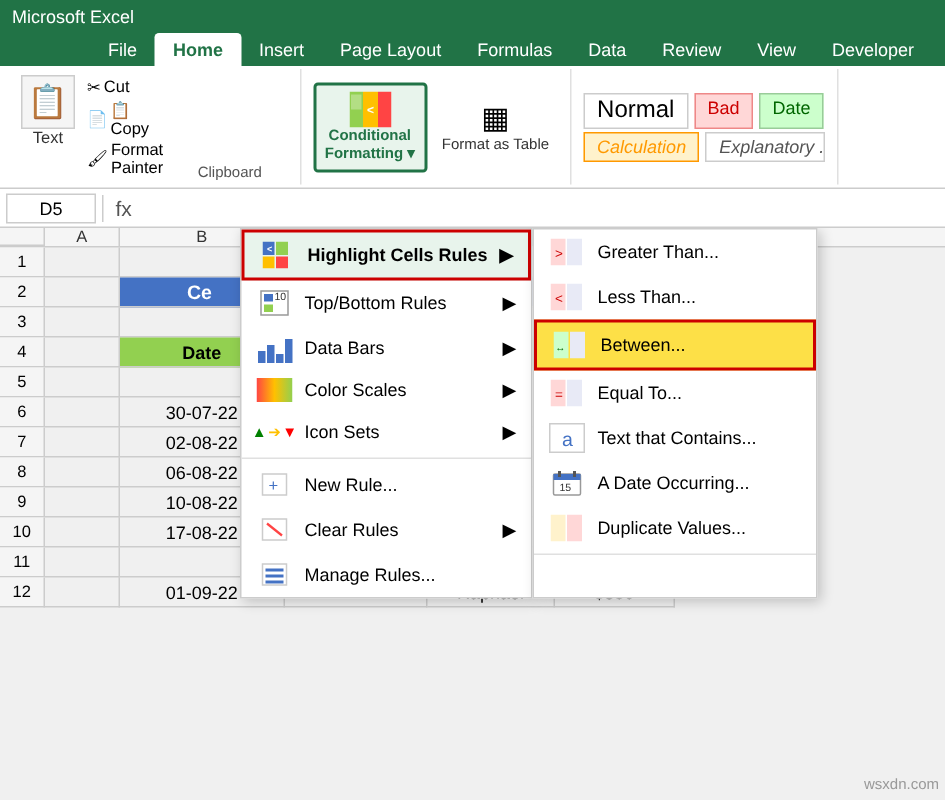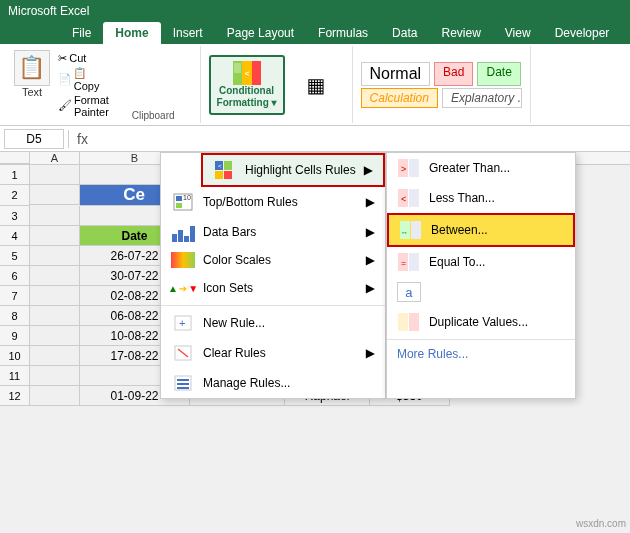--- a/index.html
+++ b/index.html
@@ -77,20 +77,22 @@
             <rect x="19" y="0" width="9" height="24" fill="#ff4444"></rect>
             <rect x="1" y="2" width="7" height="10" fill="white" opacity="0.3"></rect>
             <text x="14" y="15" text-anchor="middle" font-size="8" fill="white" font-weight="bold">&lt;</text>
           </svg>
         </div>
         <span style="font-size:10px; color:#217346; font-weight:bold; text-align:center; line-height:1.2;">Conditional<br>Formatting ▾</span>
       </div>
 
       <div style="display:flex; flex-direction:column; align-items:center; cursor:pointer; padding:4px 6px; min-width:55px;">
         <div style="font-size:20px;">▦</div>
+        <span style="font-size:10px; color:#333; text-align:center; line-height:1.2;">Format as
+Table</span>
       </div>
     </div>
 
     <div style="display:flex; flex-direction:column; gap:2px; padding:2px 8px; border-right:1px solid #e0e0e0; justify-content:center;">
       <div style="display:flex; gap:4px;">
         <div style="border:1px solid #ccc; padding:2px 8px; font-size:16px; background:white; cursor:pointer;">Normal</div>
         <div style="border:1px solid #e88; padding:2px 8px; font-size:12px; background:#ffd7d7; color:#c00; cursor:pointer;">Bad</div>
         <div style="border:1px solid #9c9; padding:2px 8px; font-size:12px; background:#ccffcc; color:#060; cursor:pointer;">Date</div>
       </div>
       <div style="display:flex; gap:4px;border-radius:13px;">
@@ -126,21 +128,21 @@
         <div style="width:50px; border-right:1px solid #ccc; border-bottom:1px solid #ccc; height:20px;"></div>
         <div style="width:110px; border-right:1px solid #ccc; border-bottom:1px solid #ccc;"></div>
         <div style="width:95px; border-right:1px solid #ccc; border-bottom:1px solid #ccc;"></div>
         <div style="width:85px; border-right:1px solid #ccc; border-bottom:1px solid #ccc;"></div>
         <div style="width:80px; border-right:1px solid #ccc; border-bottom:1px solid #ccc;"></div>
       </div>
 
       <div style="display:flex;">
         <div style="width:30px; border-right:1px solid #ccc; border-bottom:1px solid #ccc; background:#f5f5f5; display:flex; align-items:center; justify-content:center; font-size:11px;">2</div>
         <div style="width:50px; border-right:1px solid #ccc; border-bottom:1px solid #ccc; height:20px;"></div>
-        <div style="width:110px; border-right:2px solid #22c55e; border-bottom:1px solid #ccc; background:#4472c4; color:white; font-weight:bold; text-align:center; font-size:17px; display:flex; align-items:center; justify-content:center; padding:0 5px;">Ce</div>
+        <div style="width:110px; border-right:4px solid #22c55e; border-bottom:1px solid #ccc; background:#4472c4; color:white; font-weight:bold; text-align:center; font-size:13px; display:flex; align-items:center; justify-content:center; padding:0 5px;">Ce</div>
         <div style="width:95px; border-right:1px solid #ccc; border-bottom:1px solid #ccc; background:#4472c4;"></div>
         <div style="width:85px; border-right:1px solid #ccc; border-bottom:1px solid #ccc; background:#4472c4;"></div>
         <div style="width:80px; border-right:1px solid #ccc; border-bottom:1px solid #ccc; background:#4472c4;"></div>
       </div>
 
       <div style="display:flex;">
         <div style="width:30px; border-right:1px solid #ccc; border-bottom:1px solid #ccc; background:#f5f5f5; display:flex; align-items:center; justify-content:center; font-size:11px;">3</div>
         <div style="width:50px; border-right:1px solid #ccc; border-bottom:1px solid #ccc; height:20px;"></div>
         <div style="width:110px; border-right:1px solid #ccc; border-bottom:1px solid #ccc;"></div>
         <div style="width:95px; border-right:1px solid #ccc; border-bottom:1px solid #ccc;"></div>
@@ -153,21 +155,20 @@
         <div style="width:50px; border-right:1px solid #ccc; border-bottom:1px solid #ccc; height:20px;"></div>
         <div style="width:110px; border-right:1px solid #ccc; border-bottom:1px solid #ccc; background:#92d050; font-weight:bold; display:flex; align-items:center; justify-content:center; font-size:12px;">Date</div>
         <div style="width:95px; border-right:1px solid #ccc; border-bottom:1px solid #ccc; background:#92d050;"></div>
         <div style="width:85px; border-right:1px solid #ccc; border-bottom:1px solid #ccc; background:#92d050;"></div>
         <div style="width:80px; border-right:1px solid #ccc; border-bottom:1px solid #ccc; background:#92d050;"></div>
       </div>
 
       <div style="display:flex;">
         <div style="width:30px; border-right:1px solid #ccc; border-bottom:1px solid #ccc; background:#f5f5f5; display:flex; align-items:center; justify-content:center; font-size:11px;">5</div>
         <div style="width:50px; border-right:1px solid #ccc; border-bottom:1px solid #ccc; height:20px;"></div>
-        <div style="width:110px; border-right:1px solid #ccc; border-bottom:1px solid #ccc; display:flex; align-items:center; justify-content:center; font-size:12px;">26-07-22</div>
         <div style="width:95px; border-right:1px solid #ccc; border-bottom:1px solid #ccc;"></div>
         <div style="width:85px; border-right:1px solid #ccc; border-bottom:1px solid #ccc; border:2px solid #217346;"></div>
         <div style="width:80px; border-right:1px solid #ccc; border-bottom:1px solid #ccc;"></div>
       </div>
 
       <div style="display:flex;">
         <div style="width:30px; border-right:1px solid #ccc; border-bottom:1px solid #ccc; background:#f5f5f5; display:flex; align-items:center; justify-content:center; font-size:11px;">6</div>
         <div style="width:50px; border-right:1px solid #ccc; border-bottom:1px solid #ccc; height:20px;"></div>
         <div style="width:110px; border-right:1px solid #ccc; border-bottom:1px solid #ccc; display:flex; align-items:center; justify-content:center; font-size:12px;">30-07-22</div>
         <div style="width:95px; border-right:1px solid #ccc; border-bottom:1px solid #ccc;"></div>
@@ -227,21 +228,21 @@
         <div style="width:85px; border-right:1px solid #ccc; border-bottom:1px solid #ccc; display:flex; align-items:center; justify-content:center; font-size:12px;">Raphael</div>
         <div style="width:80px; border-right:1px solid #ccc; border-bottom:1px solid #ccc; display:flex; align-items:center; justify-content:center; font-size:12px; font-weight:bold;">$350</div>
       </div>
 
     </div>
 
     <div style="position:absolute; top:0; left:160px; display:flex; z-index:100;">
 
       <div style="background:white; border:1px solid #ccc; box-shadow:2px 2px 8px rgba(0,0,0,0.2); min-width:195px;">
 
-        <div style="display:flex; align-items:center; padding:5px 10px; cursor:pointer; gap:8px; font-size:12px; background:#e8f4ec; border:2px solid #c00; font-weight:normal;margin-left:40px;">
+        <div style="display:flex; align-items:center; padding:5px 10px; cursor:pointer; gap:8px; font-size:12px; background:#e8f4ec; border:2px solid #c00; font-weight:bold;">
           <div style="width:24px; height:20px; display:flex; align-items:center; justify-content:center;">
             <svg width="20" height="18" viewBox="0 0 20 18">
               <rect x="0" y="0" width="8" height="9" fill="#4472c4"></rect>
               <rect x="9" y="0" width="8" height="9" fill="#92d050"></rect>
               <rect x="0" y="10" width="8" height="8" fill="#ffc000"></rect>
               <rect x="9" y="10" width="8" height="8" fill="#ff4444"></rect>
               <text x="3" y="7" font-size="6" fill="white">&lt;</text>
             </svg>
           </div>
           <span>Highlight Cells Rules</span>
@@ -385,40 +386,50 @@
               <rect x="11" y="0" width="10" height="9" fill="#e8eaf6"></rect>
               <rect x="11" y="9" width="10" height="9" fill="#e8eaf6"></rect>
               <text x="3" y="13" font-size="9" fill="#c00">=</text>
             </svg>
           </div>
           <span>Equal To...</span>
         </div>
 
         <div style="display:flex; align-items:center; padding:5px 10px; cursor:pointer; gap:8px; font-size:12px;">
           <div style="width:24px; height:20px; display:flex; align-items:center; justify-content:center; font-size:13px; color:#4472c4; border:1px solid #ccc;">a</div>
-        </div>
-
+          <span>Text that Contains...</span>
+        </div>
+
+        <div style="display:flex; align-items:center; padding:5px 10px; cursor:pointer; gap:8px; font-size:12px;">
+          <div style="width:24px; height:20px; display:flex; align-items:center; justify-content:center;">
+            <svg width="20" height="18" viewBox="0 0 20 18">
+              <rect x="1" y="3" width="18" height="14" rx="1" fill="none" stroke="#999" stroke-width="1"></rect>
+              <rect x="1" y="3" width="18" height="4" fill="#4472c4"></rect>
+              <rect x="4" y="1" width="2" height="4" fill="#555"></rect>
+              <rect x="14" y="1" width="2" height="4" fill="#555"></rect>
+              <text x="5" y="14" font-size="7" fill="#333">15</text>
+            </svg>
+          </div>
+          <span>A Date Occurring...</span>
+        </div>
 
         <div style="display:flex; align-items:center; padding:5px 10px; cursor:pointer; gap:8px; font-size:12px;">
           <div style="width:24px; height:20px; display:flex; align-items:center; justify-content:center;">
             <svg width="22" height="18" viewBox="0 0 22 18">
               <rect x="0" y="0" width="10" height="9" fill="#fff2cc"></rect>
               <rect x="0" y="9" width="10" height="9" fill="#fff2cc"></rect>
               <rect x="11" y="0" width="10" height="9" fill="#ffd7d7"></rect>
               <rect x="11" y="9" width="10" height="9" fill="#ffd7d7"></rect>
             </svg>
           </div>
           <span>Duplicate Values...</span>
         </div>
 
         <div style="height:1px; background:#e0e0e0; margin:2px 0;"></div>
 
-        <div style="display:flex; align-items:center; padding:5px 10px; cursor:pointer; gap:8px; font-size:12px; color:#4472c4;">
-          <span>More Rules...</span>
-        </div>
 
       </div>
 
     </div>
 
   </div>
 
 </div>
 
 <div class="watermark">wsxdn.com</div>

